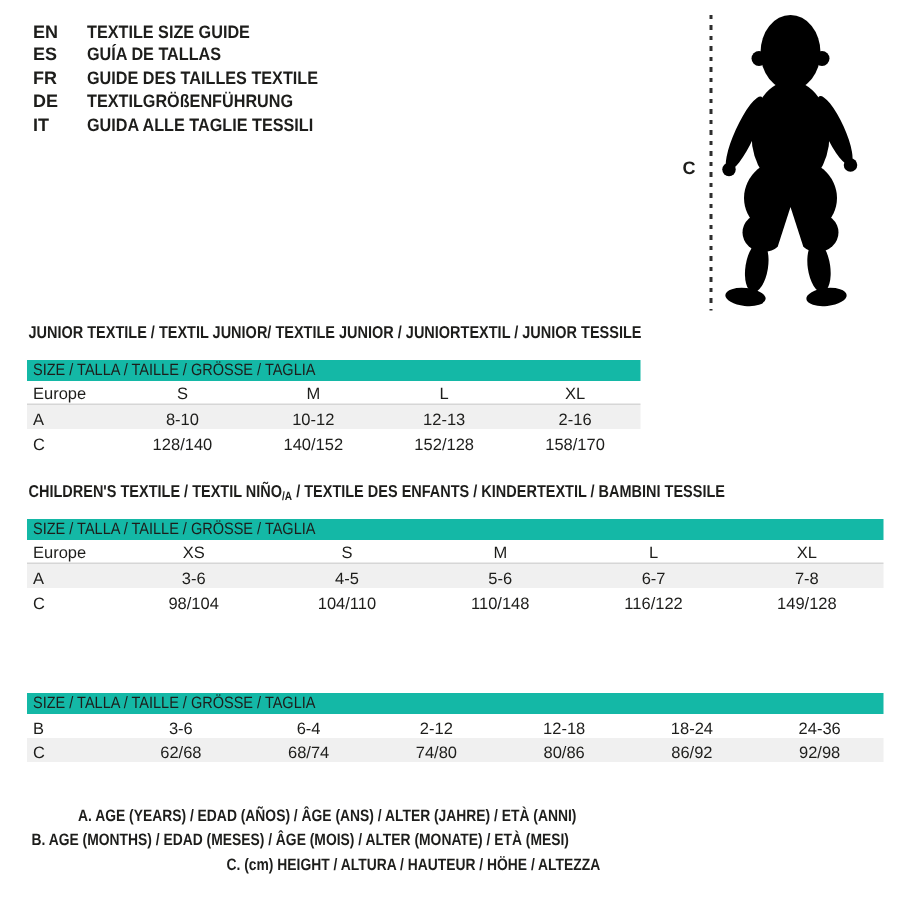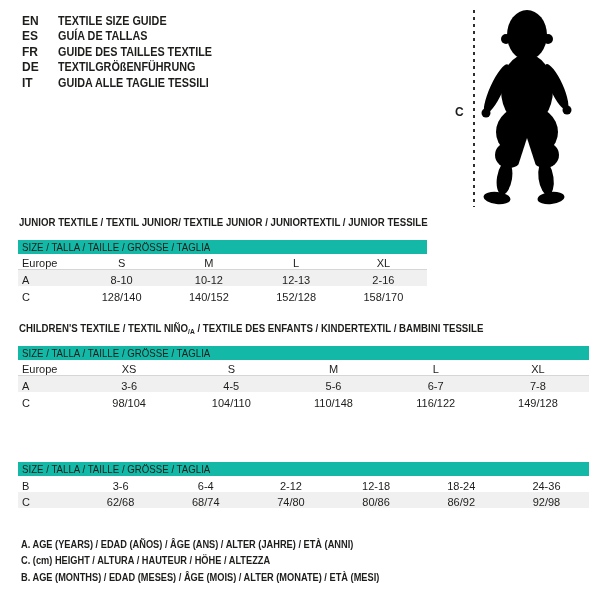--- a/index.html
+++ b/index.html
@@ -28,21 +28,21 @@
   .thead{height:14px;line-height:14px;background:#14b8a6;padding-left:4px;color:#1d1d1b;}
   .thead .cond{transform:scaleX(0.88);}
   .trow{display:flex;align-items:flex-end;height:16.2px;box-sizing:border-box;}
   .trow.alt{background:#f0f0f0;}
   .trow.rule{border-bottom:1px solid #d6d6d6;}
   .tlabel{width:60px;padding-left:4px;box-sizing:border-box;}
   .tcell{flex:1;text-align:center;}
 
   
   .notes{position:absolute;left:21px;top:536px;font-size:11px;font-weight:700;}
-  .note-line{height:16.3px;line-height:16.3px;white-space:nowrap;}
+  .note-line{height:16.3px;line-height:16.3px;white-space:nowrap;text-align:right;}
 </style>
 </head>
 <body>
 
 <div class="page">
 
   <div class="lang-block">
     <div class="lang-row">
       <span class="lang-code">EN</span>
       <span class="lang-text">TEXTILE SIZE GUIDE</span>
@@ -173,20 +173,20 @@
       <div class="tcell">86/92</div>
       <div class="tcell">92/98</div>
     </div>
   </div>
 
   <div class="notes">
     <div class="note-line">
       <span class="cond">A. AGE (YEARS) / EDAD (AÑOS) / ÂGE (ANS) / ALTER (JAHRE) / ETÀ (ANNI)</span>
     </div>
     <div class="note-line">
-      <span class="cond">C. (cm) HEIGHT / ALTURA / HAUTEUR / HÖHE / ALTEZZA</span>
+      <span class="cond">B. AGE (MONTHS) / EDAD (MESES) / ÂGE (MOIS) / ALTER (MONATE) / ETÀ (MESI)</span>
     </div>
     <div class="note-line">
-      <span class="cond">B. AGE (MONTHS) / EDAD (MESES) / ÂGE (MOIS) / ALTER (MONATE) / ETÀ (MESI)</span>
+      <span class="cond">C. (cm) HEIGHT / ALTURA / HAUTEUR / HÖHE / ALTEZZA</span>
     </div>
   </div>
 
 </div>
 
 </body></html>

